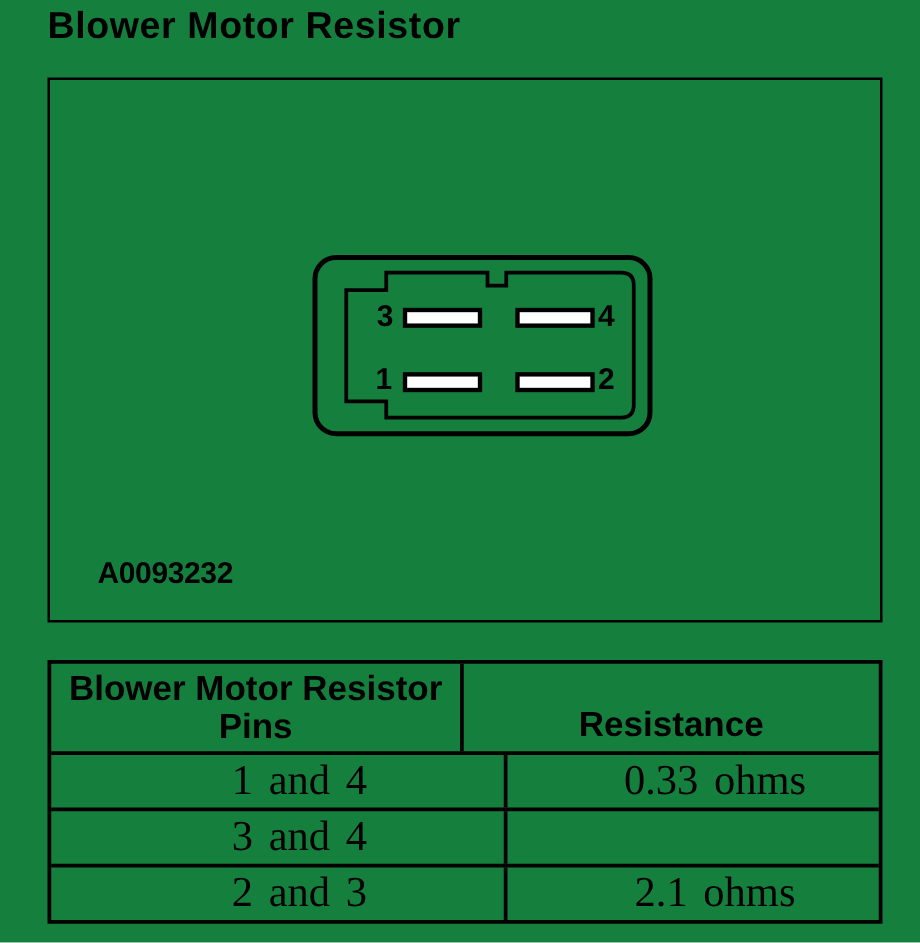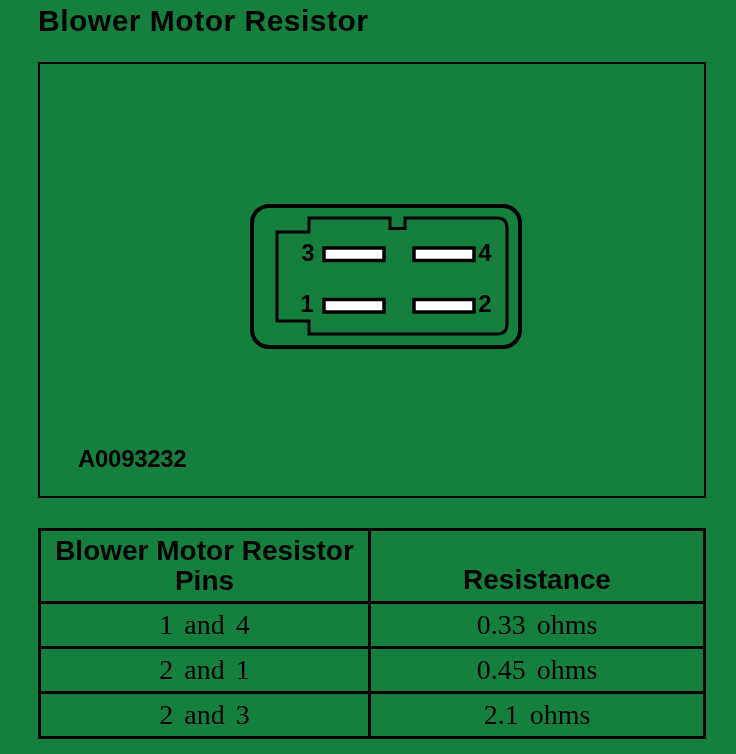--- a/index.html
+++ b/index.html
@@ -116,22 +116,23 @@
     font-weight: bold;
     line-height: 30px;
     padding-bottom: 6px;
     box-sizing: border-box;
   }
   .td-cell {
     display: flex;
     justify-content: center;
     align-items: center;
     font-family: "Liberation Serif", serif;
-    font-size: 28px;
+    font-size: 34px;
     word-spacing: 4px;
+    margin-left: 35px;
   }
 </style>
 </head>
 <body>
 
 <div class="page">
 
   <h1 class="page-title">Blower Motor Resistor</h1>
 
   <div class="figure-box">
@@ -164,22 +165,21 @@
         <span>Resistance</span>
       </div>
     </div>
 
     <div class="t-row t-data">
       <div class="cell-pins td-cell">1 and 4</div>
       <div class="cell-res td-cell">0.33 ohms</div>
     </div>
 
     <div class="t-row t-data">
-      <div class="cell-pins td-cell">2 and 1</div>
-      <div class="cell-res td-cell">0.45 ohms</div>
+      <div class="cell-pins td-cell">3 and 4</div>
     </div>
 
     <div class="t-row t-data last">
       <div class="cell-pins td-cell">2 and 3</div>
       <div class="cell-res td-cell">2.1 ohms</div>
     </div>
   </div>
 
 </div>
 

